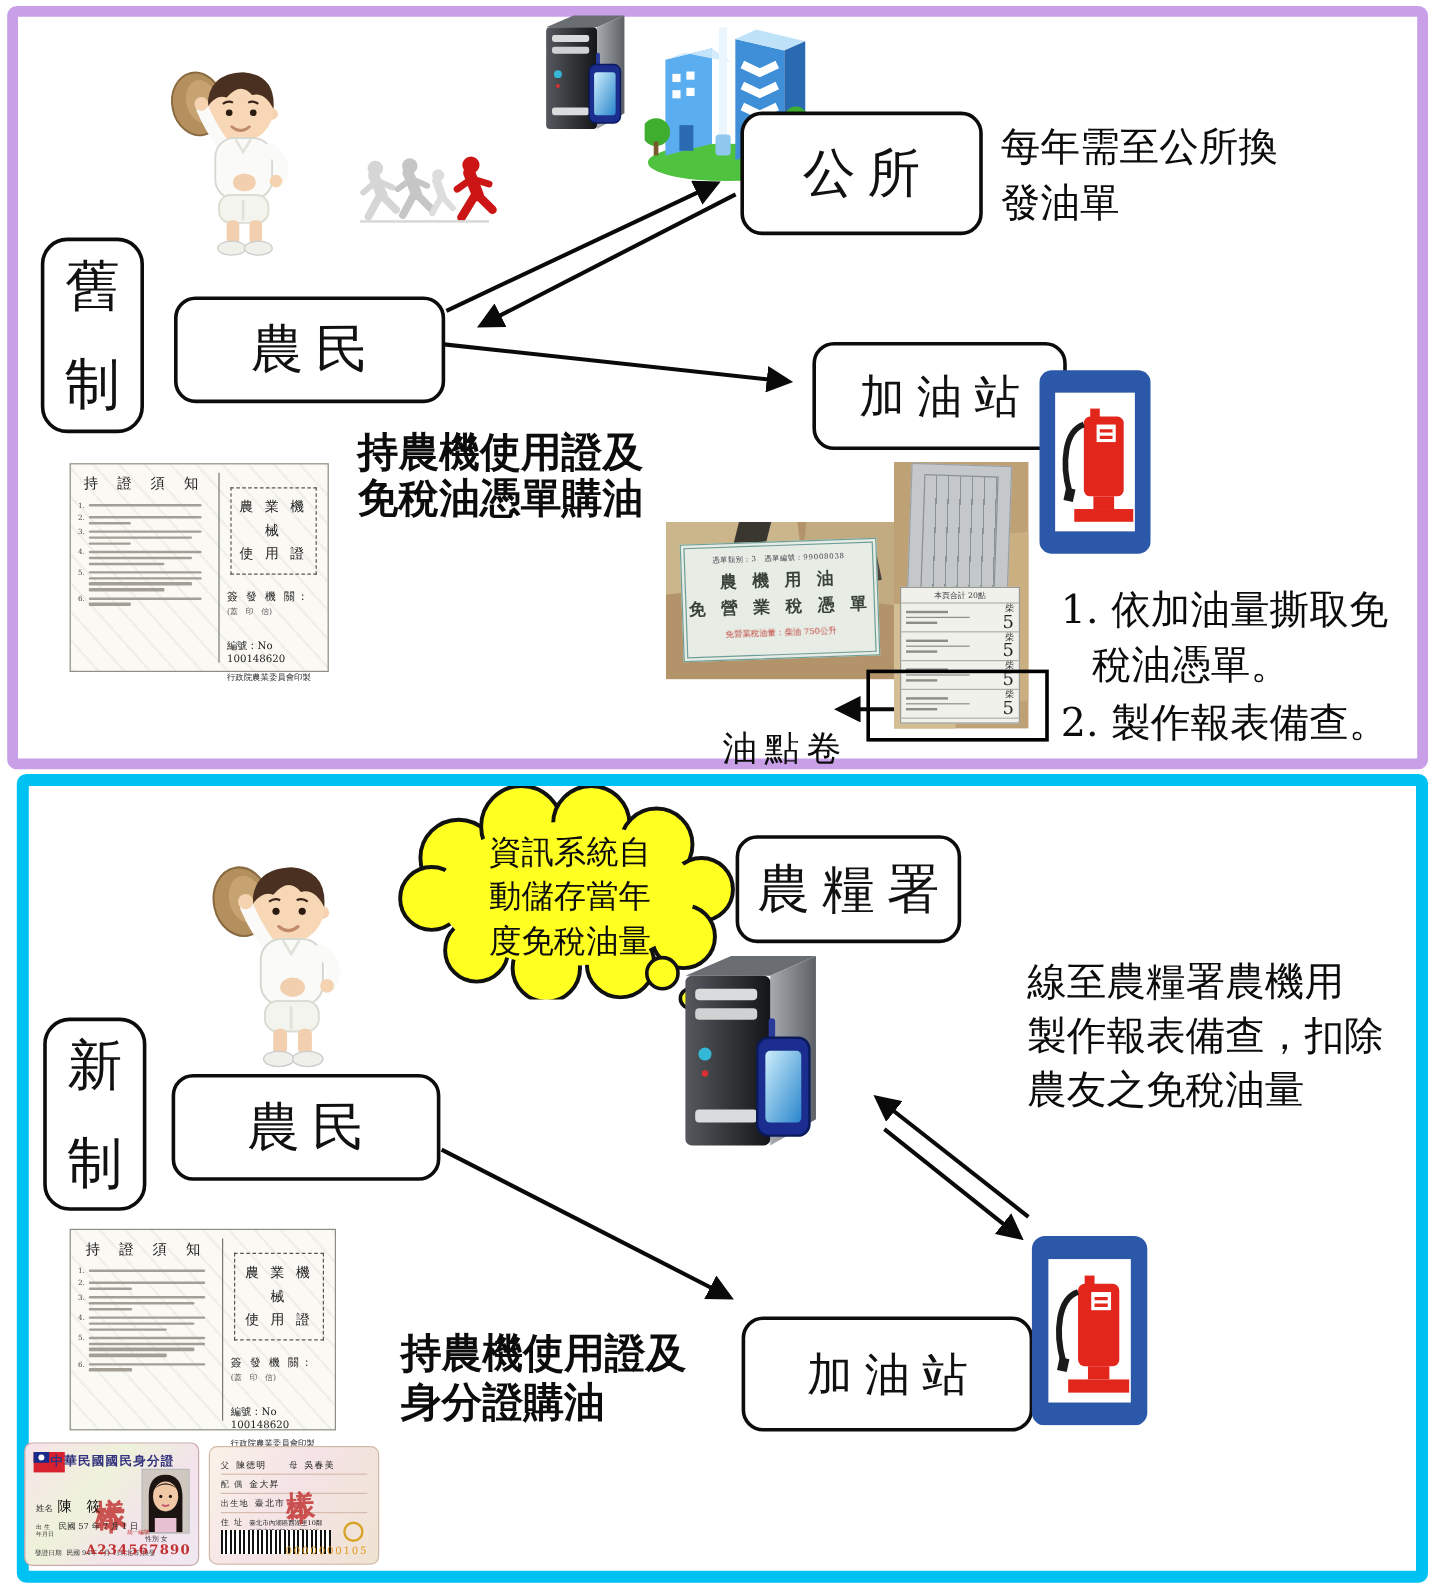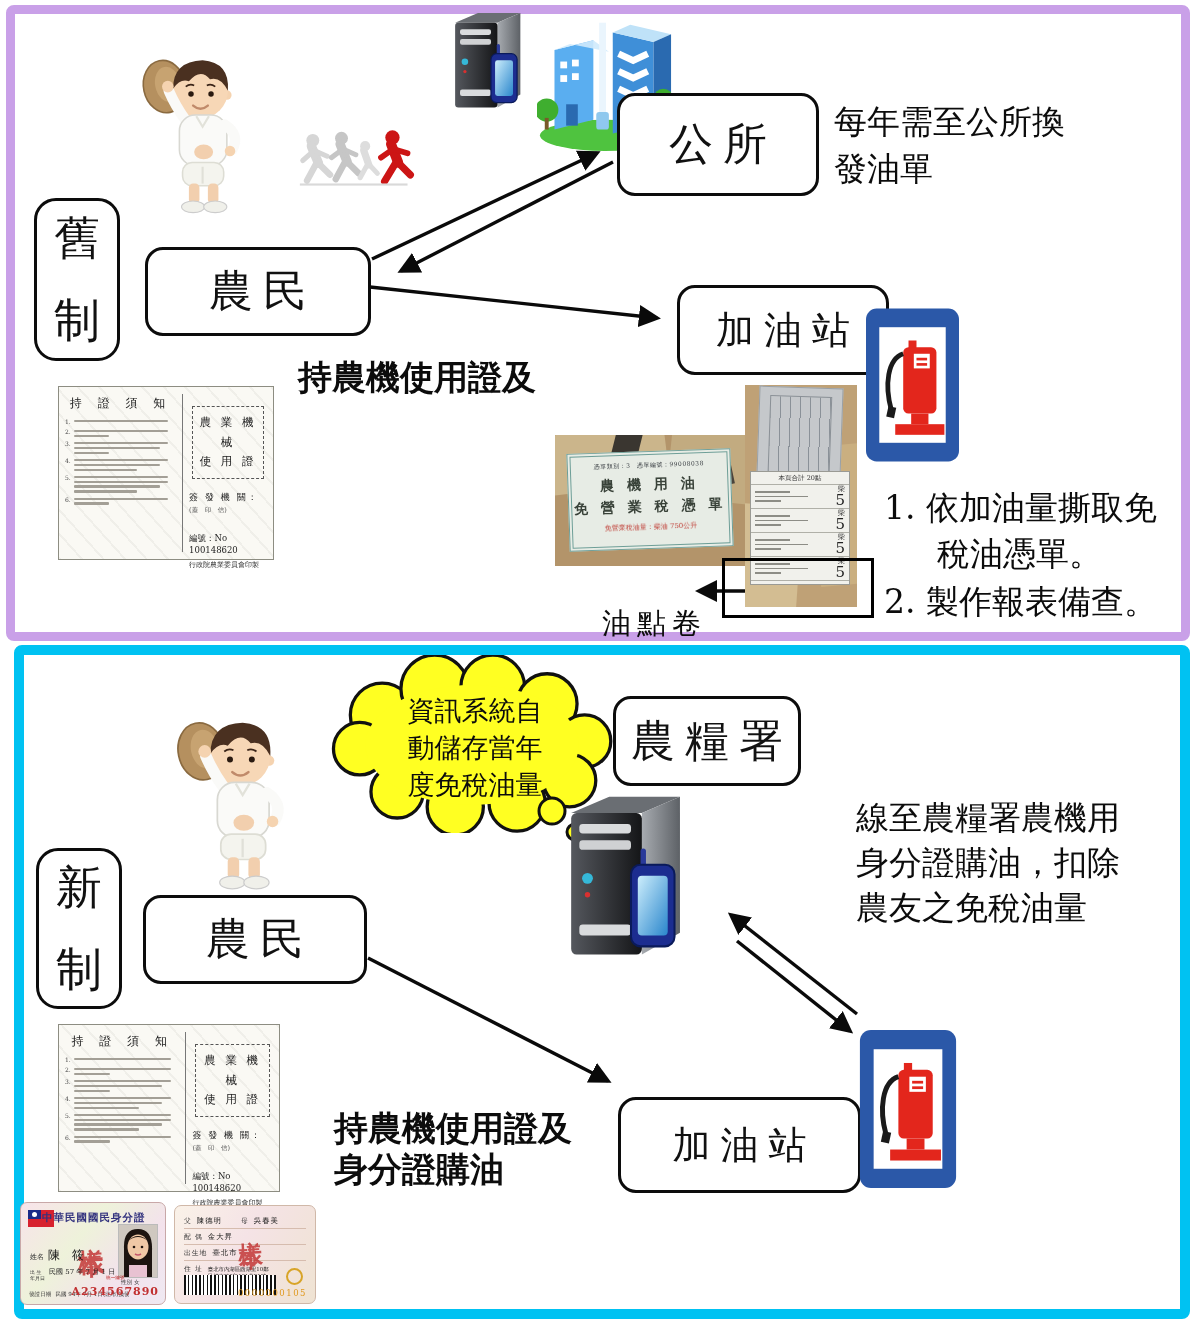--- a/index.html
+++ b/index.html
@@ -65,21 +65,21 @@
   .voucher-footer{font-size:7px;color:#c04038;margin-top:5px;filter:blur(.3px);}
 
   
   .coupon-photo{position:absolute;background:#bfa176;overflow:hidden;}
   .cp-bg1{position:absolute;left:-6px;top:120px;width:60px;height:120px;background:#d3bd92;transform:rotate(4deg);}
   .cp-bg2{position:absolute;right:-8px;top:60px;width:50px;height:140px;background:#caaf80;transform:rotate(-5deg);}
   .slip{position:absolute;left:12px;top:2px;width:84px;height:148px;background:#c5c8cb;border:1px solid #9aa0a5;
         transform:rotate(2deg);box-sizing:border-box;}
   .slip-inner{position:absolute;inset:8px 10px;border:1px solid #8a9096;
         background-image:repeating-linear-gradient(90deg, transparent 0 9px, rgba(90,100,110,.55) 9px 10px);}
-  .coupon-strip{position:absolute;left:5px;top:86px;width:100px;height:114px;background:#f1f1ec;border:1px solid #9a9a94;box-sizing:border-box;}
+  .coupon-strip{position:absolute;left:5px;top:104px;width:100px;height:114px;background:#f1f1ec;border:1px solid #9a9a94;box-sizing:border-box;}
   .coupon-header{height:12px;font-size:6.5px;text-align:center;color:#333;border-bottom:1px solid #b0b0a8;line-height:12px;}
   .coupon-row{height:24px;display:flex;justify-content:space-between;align-items:center;
         border-bottom:1px solid #b0b0a8;padding:0 4px;box-sizing:border-box;}
   .coupon-row .mini{display:flex;flex-direction:column;gap:3px;width:58px;}
   .coupon-row .mini i{display:block;height:1.8px;background:#8d8d86;}
   .coupon-row .mini .m1{width:60%}.coupon-row .mini .m2{width:92%}.coupon-row .mini .m3{width:45%}
   .coupon-val{display:flex;flex-direction:column;align-items:flex-end;line-height:1;}
   .coupon-fuel{font-size:7.5px;color:#333;}
   .coupon-points{font-size:15px;color:#222;}
   .coupon-box{position:absolute;border:3.5px solid #000;background:transparent;}
@@ -299,20 +299,21 @@
   <div class="node node-md" style="left:677px;top:285px;width:206px;height:84px;">
     <span>加油站</span>
   </div>
 
   <svg class="abs" style="left:866px;top:308px" width="93" height="154">
       <use href="#sym-pump"></use>
     </svg>
 
   <div class="cjk-bold" style="left:298px;top:358px;">
     <div>持農機使用證及</div>
+    <div>免稅油憑單購油</div>
   </div>
 
   <div class="cert" style="left:58px;top:386px;width:216px;height:174px;">
     <div class="cert-left">
       <div class="cert-notes-title">持 證 須 知</div>
       <div class="cert-note">
           <span class="cert-num">1.</span>
           <span class="bars">
             <i class="w9"></i>
           </span>
@@ -439,21 +440,21 @@
       </div>
     </div>
   </div>
   <div class="coupon-box" style="left:722px;top:558px;width:146px;height:54px;"></div>
 
   <div class="coupon-pointer-label" style="left:602px;top:604px;">油點卷</div>
 
   <div class="step-line" style="left:884px;top:486px;">
     <span>1.</span>&nbsp;<span>依加油量撕取免</span>
   </div>
-  <div class="step-line" style="left:937px;top:532px;">稅油憑單。</div>
+  <div class="step-line" style="left:910px;top:532px;">稅油憑單。</div>
   <div class="step-line" style="left:884px;top:580px;">
     <span>2.</span>&nbsp;<span>製作報表備查。</span>
   </div>
 
   <svg class="abs" style="left:163px;top:710px" width="134" height="184">
       <use href="#sym-farmer"></use>
     </svg>
 
   <svg class="abs" style="left:328px;top:655px" width="292" height="178" viewBox="0 0 300 190">
     <g fill="#ffff22" stroke="#111" stroke-width="3.5">
@@ -483,21 +484,21 @@
   <div class="node node-lg" style="left:613px;top:696px;width:182px;height:84px;">
     <span>農糧署</span>
   </div>
 
   <svg class="abs" style="left:563px;top:788px" width="136" height="178">
       <use href="#sym-server"></use>
     </svg>
 
   <div class="cjk-note" style="left:856px;top:795px;line-height:45px;">
     <div>線至農糧署農機用</div>
-    <div>身分證購油，扣除</div>
+    <div>製作報表備查，扣除</div>
     <div>農友之免稅油量</div>
   </div>
 
   <div class="vlabel" style="left:36px;top:848px;width:80px;height:155px;">
     <span>新</span>
     <span>制</span>
   </div>
 
   <div class="node node-lg" style="left:143px;top:895px;width:218px;height:83px;">
     <span>農民</span>

